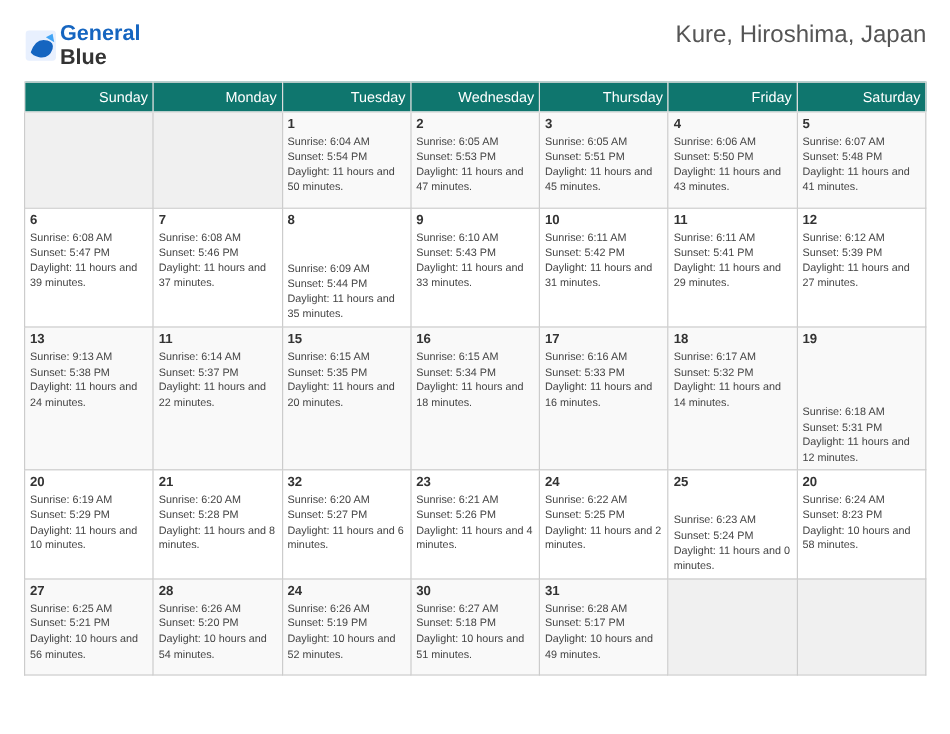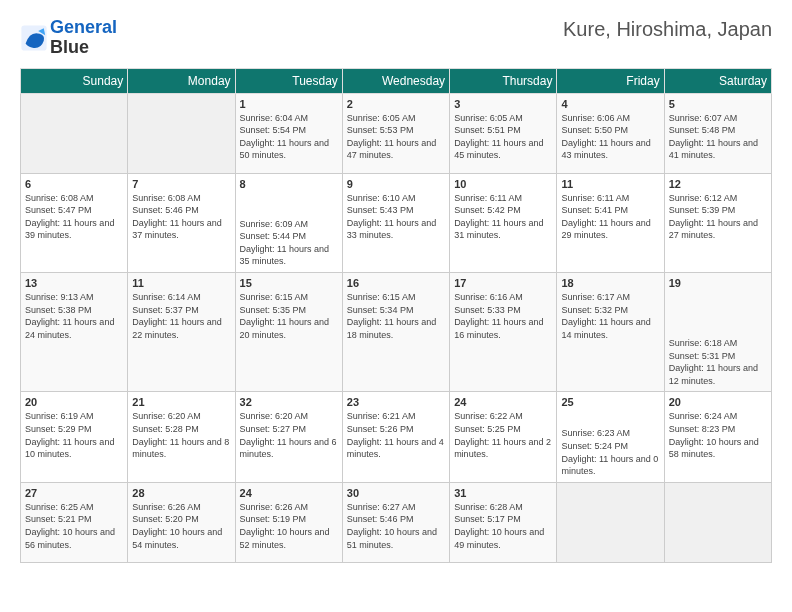--- a/index.html
+++ b/index.html
@@ -313,21 +313,21 @@
           </td>
           <td>
             <span class="day-num">24</span>
             <div class="day-info" style="white-space: pre-line;">Sunrise: 6:26 AM
 Sunset: 5:19 PM
 Daylight: 10 hours and 52 minutes.</div>
           </td>
           <td>
             <span class="day-num">30</span>
             <div class="day-info" style="white-space: pre-line;">Sunrise: 6:27 AM
-Sunset: 5:46 PM
+Sunset: 5:18 PM
 Daylight: 10 hours and 51 minutes.</div>
           </td>
           <td>
             <span class="day-num">31</span>
             <div class="day-info" style="white-space: pre-line;">Sunrise: 6:28 AM
 Sunset: 5:17 PM
 Daylight: 10 hours and 49 minutes.</div>
           </td>
           <td class="empty"></td>
           <td class="empty"></td>

